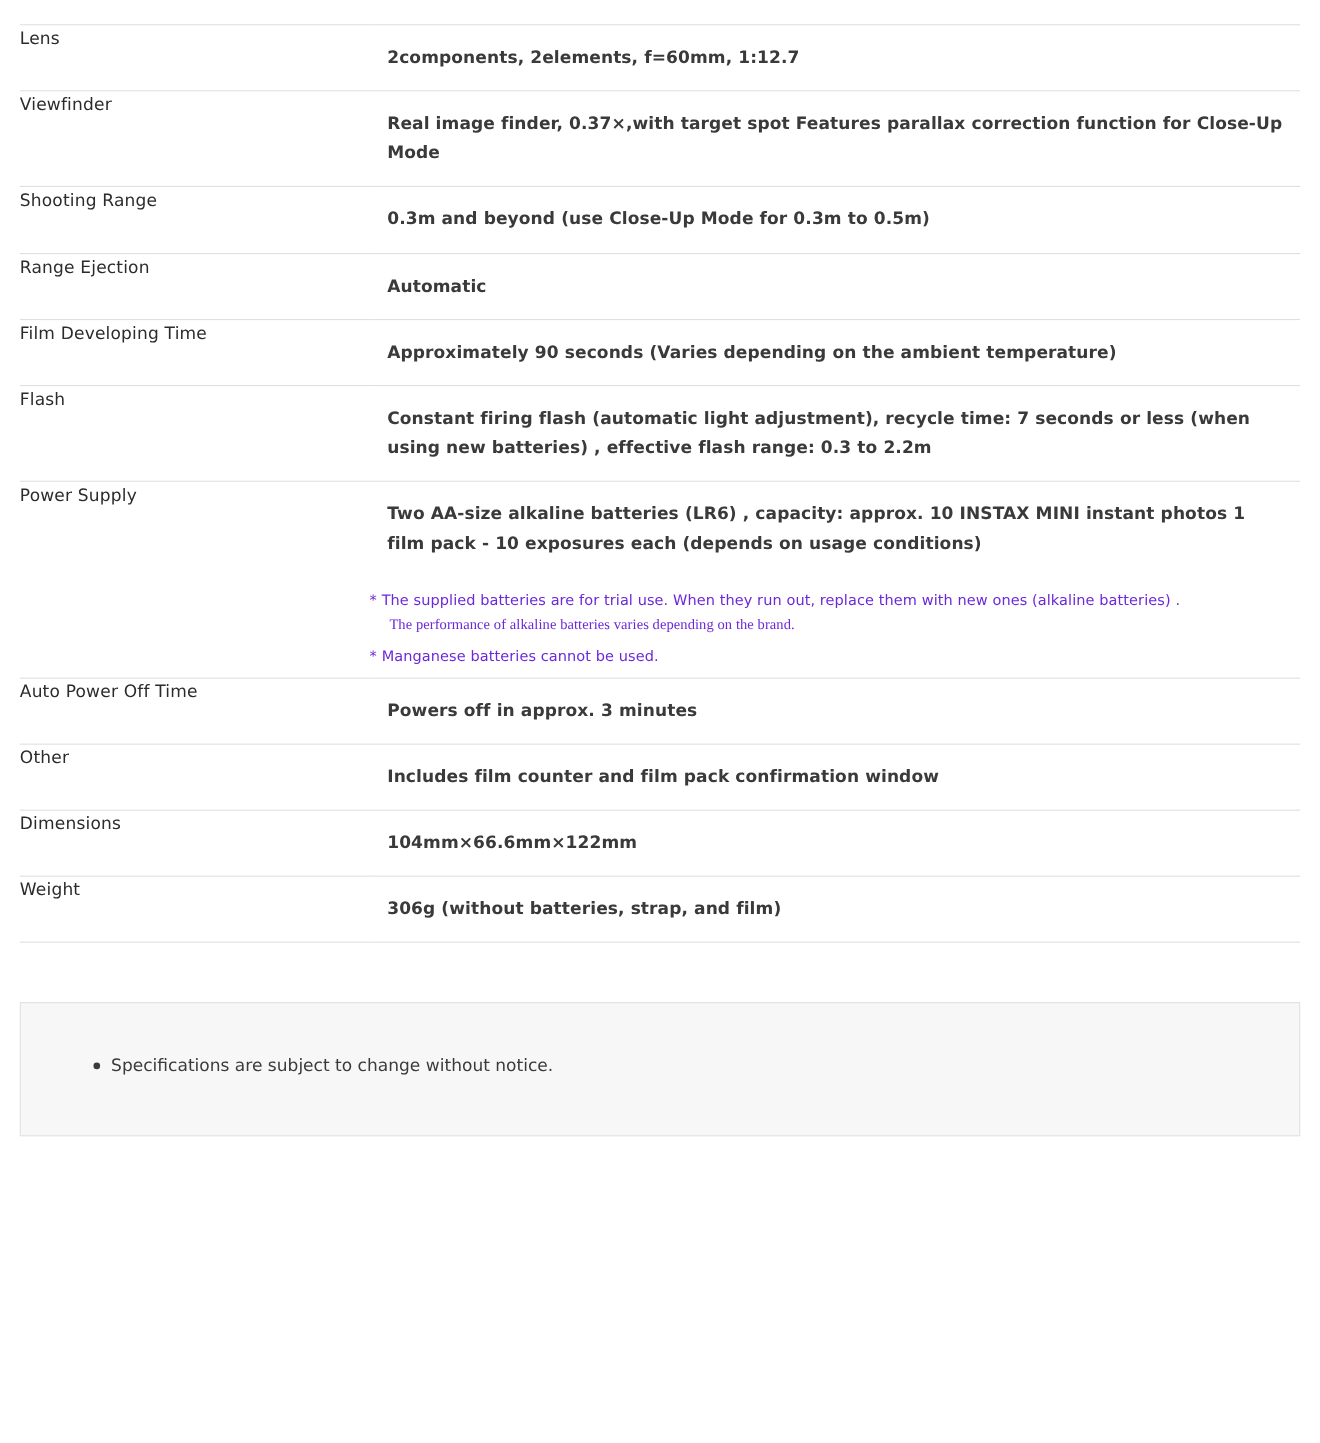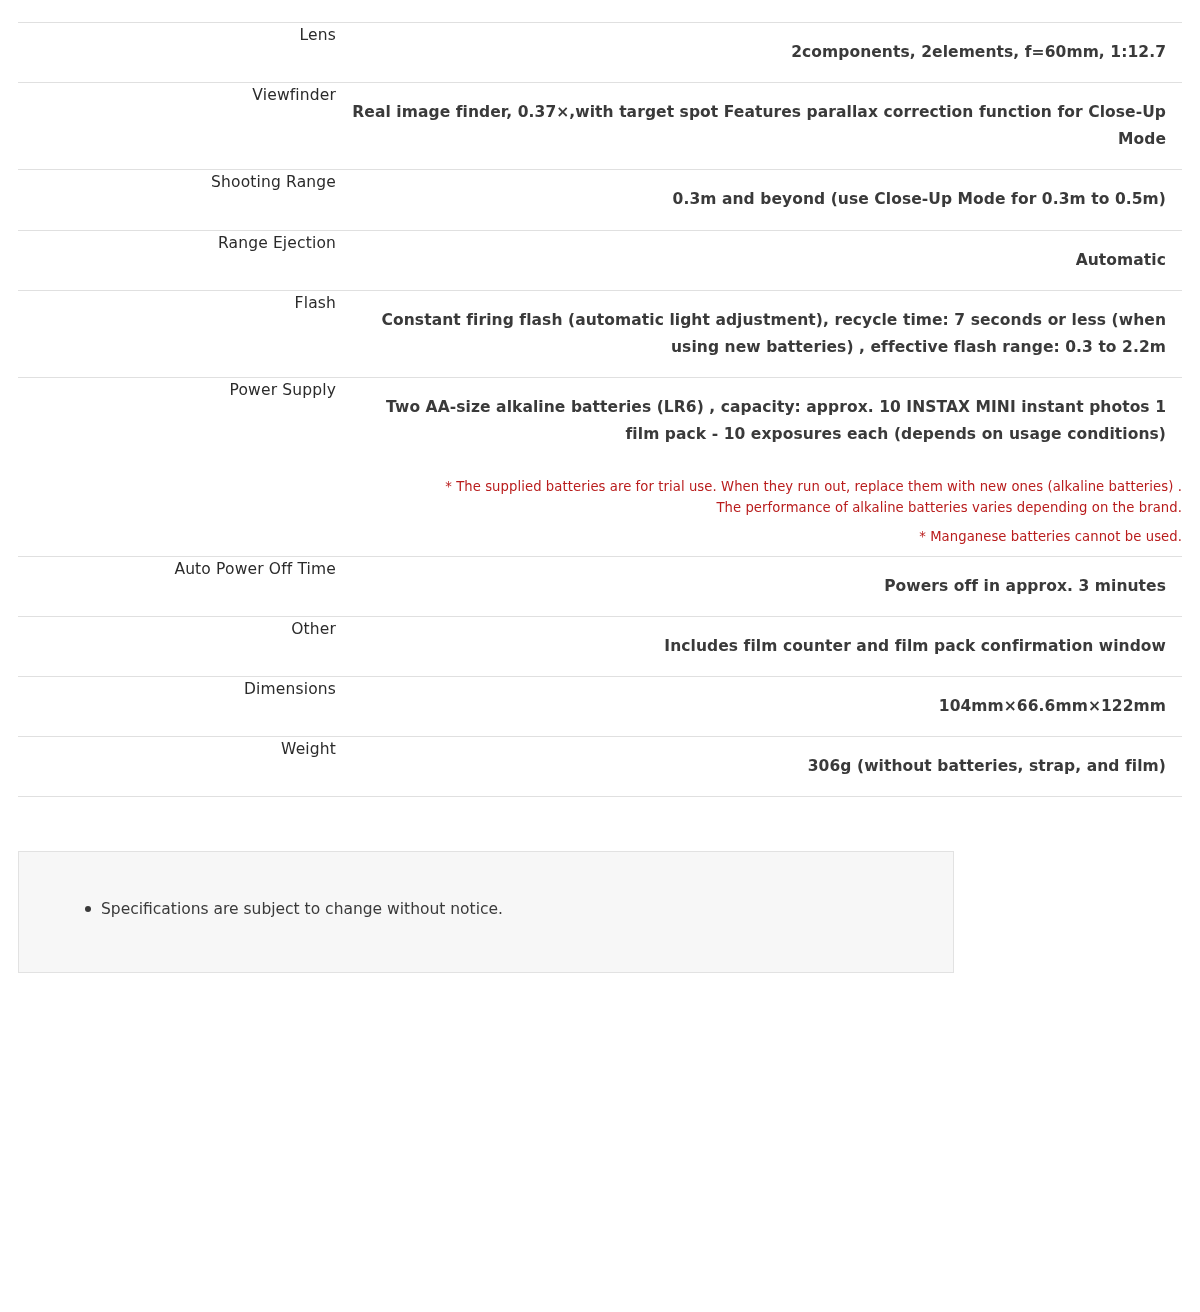--- a/index.html
+++ b/index.html
@@ -24,21 +24,21 @@
     margin: 0 18px;
     border-collapse: collapse;
     table-layout: fixed;
   }
   table.spec-table col.c-label { width: 318px; }
   table.spec-table col.c-value { width: 846px; }
 
   table.spec-table tr > th,
   table.spec-table tr > td {
     vertical-align: top;
-    text-align: right;
+    text-align: left;
     font-weight: normal;
     border-top: 1px solid #e0e0e0;
     padding: 0;
   }
   table.spec-table tr:first-child > th,
   table.spec-table tr:first-child > td {
     border-top: 1px solid #e0e0e0;
   }
   table.spec-table tr:last-child > th,
   table.spec-table tr:last-child > td {
@@ -63,32 +63,33 @@
   td.spec-value .value-main {
     margin: 16px;
     font-weight: bold;
   }
   td.spec-value .notes {
     margin-top: 28px;
   }
   td.spec-value .note {
     font-size: 13.2px;
     line-height: 1.6;
-    color: #b91c1c;
+    color: #6d28d9;
     margin: 0 0 8px 0;
     display: block;
   }
   td.spec-value .note .note-cont {
     display: block;
     padding-left: 18px;
+    font-family: Liberation Serif, serif;
   }
 
   .footer-box {
     margin: 54px 18px 0 18px;
-    width: 936px;
+    width: 1164px;
     border: 1px solid #e2e2e2;
     background: #f7f7f7;
     padding: 44px 0 50px 0;
   }
   .footer-box ul {
     margin: 0;
     padding: 0 0 0 66px;
     list-style: none;
   }
   .footer-box li {
@@ -140,20 +141,26 @@
           <div class="value-main">0.3m and beyond (use Close-Up Mode for 0.3m to 0.5m)</div>
         </td>
       </tr>
       <tr>
         <th class="spec-label">Range Ejection</th>
         <td class="spec-value">
           <div class="value-main">Automatic</div>
         </td>
       </tr>
       <tr>
+        <th class="spec-label">Film Developing Time</th>
+        <td class="spec-value">
+          <div class="value-main">Approximately 90 seconds (Varies depending on the ambient temperature)</div>
+        </td>
+      </tr>
+      <tr>
         <th class="spec-label">Flash</th>
         <td class="spec-value">
           <div class="value-main">Constant firing flash (automatic light adjustment), recycle time: 7 seconds or less (when using new batteries) , effective flash range: 0.3 to 2.2m</div>
         </td>
       </tr>
       <tr>
         <th class="spec-label">Power Supply</th>
         <td class="spec-value">
           <div class="value-main">Two AA-size alkaline batteries (LR6) , capacity: approx. 10 INSTAX MINI instant photos 1 film pack - 10 exposures each (depends on usage conditions)</div>
           <div class="notes">

